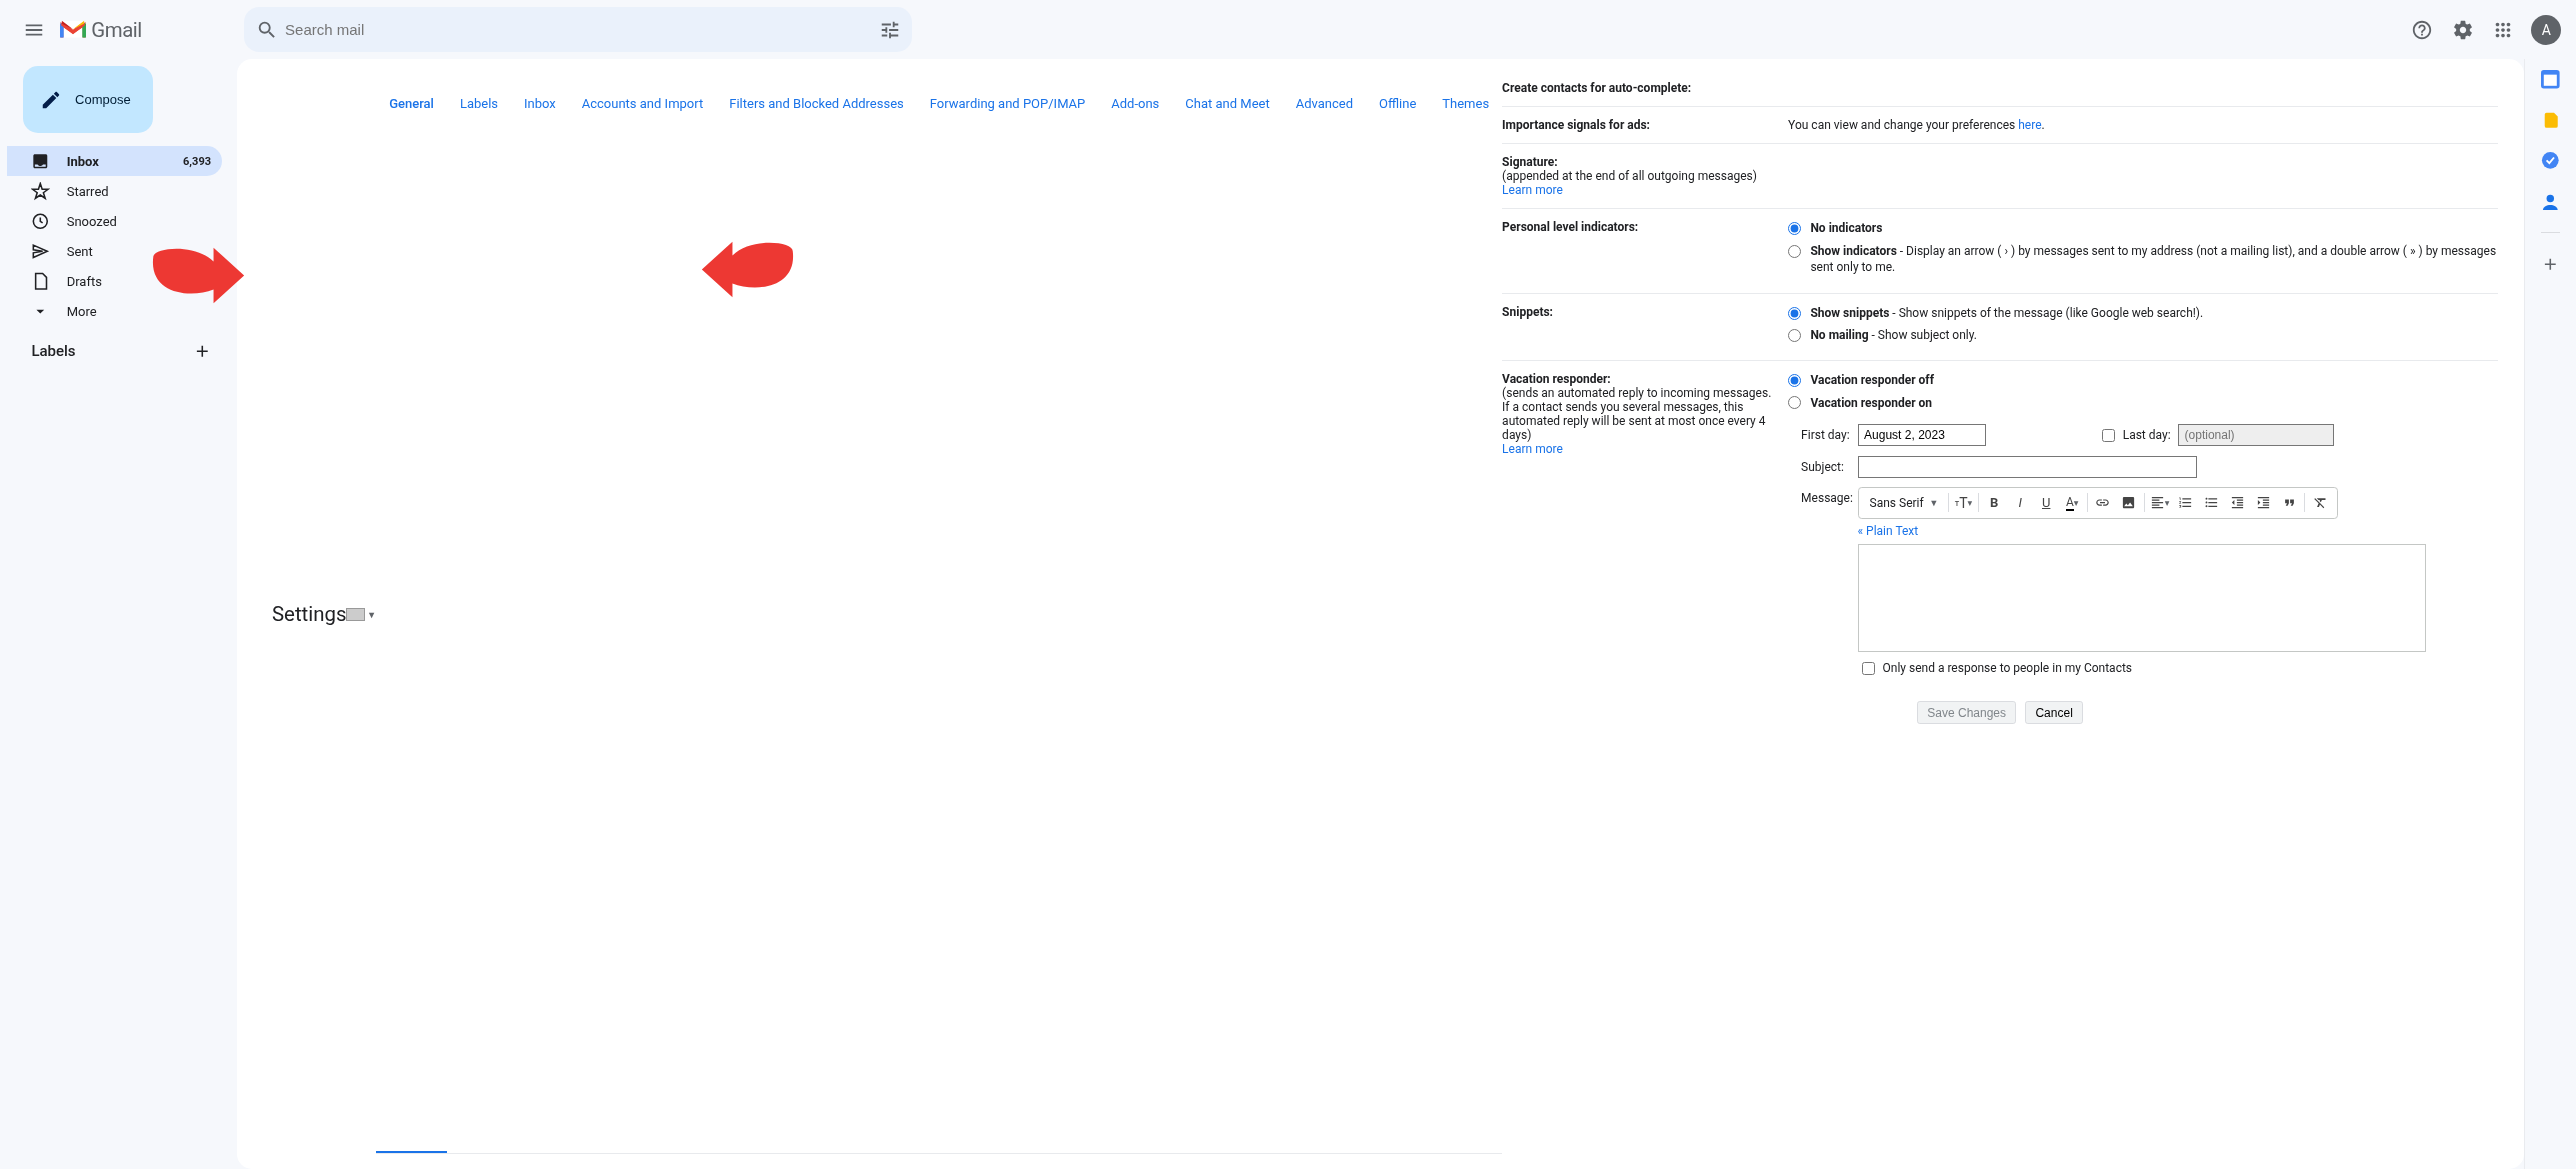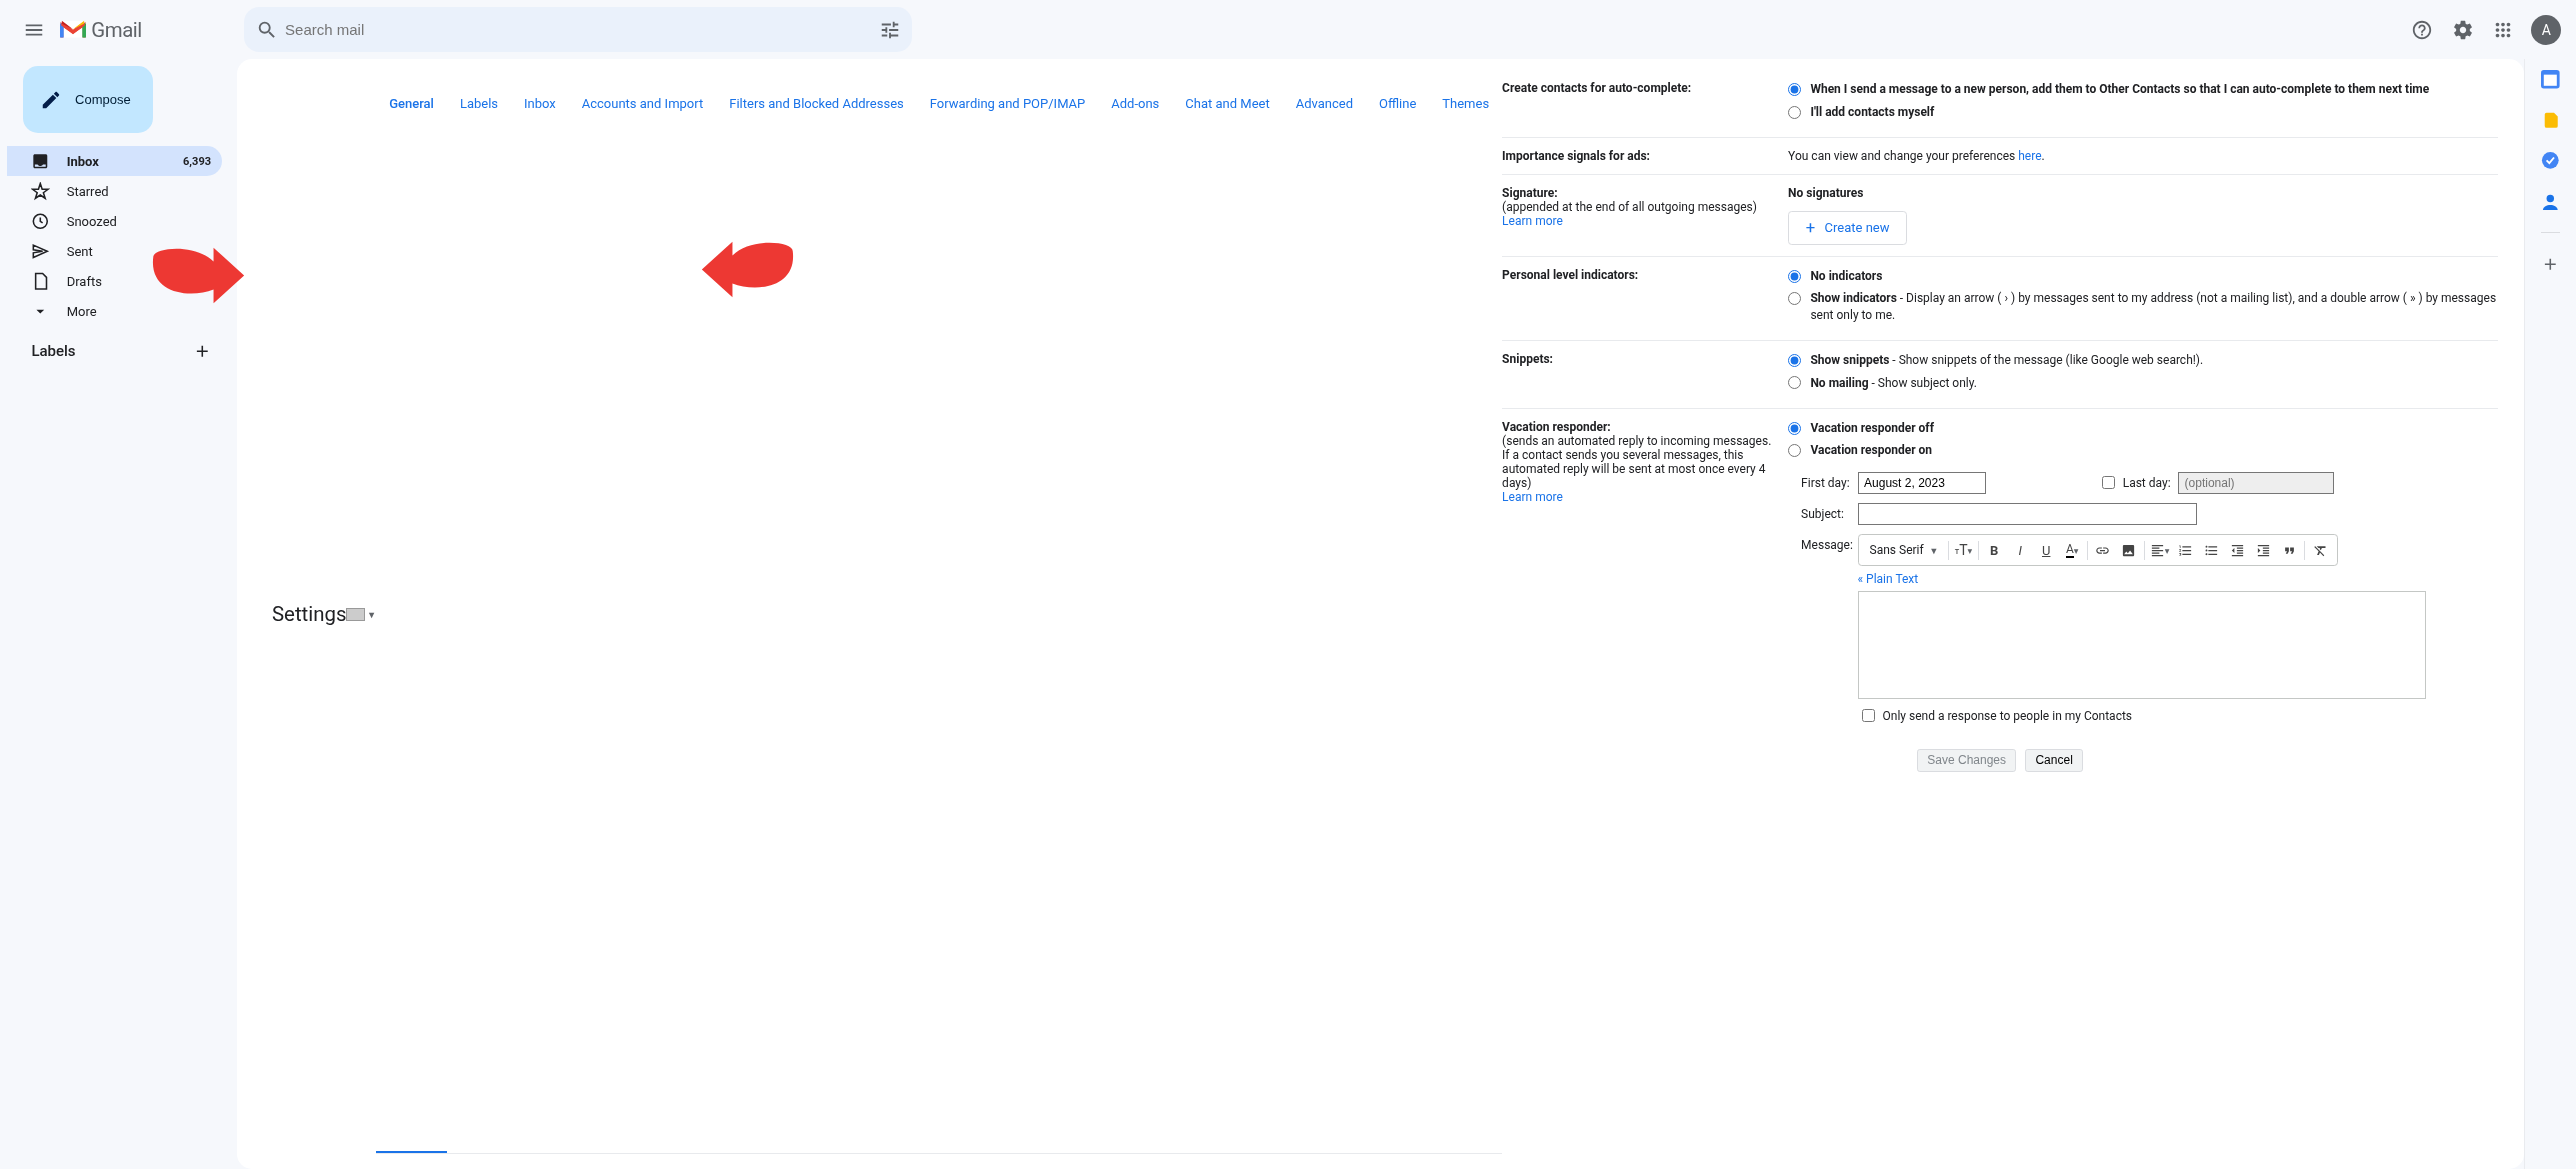--- a/index.html
+++ b/index.html
@@ -223,51 +223,34 @@
       <div class="tab">Chat and Meet</div>
       <div class="tab">Advanced</div>
       <div class="tab">Offline</div>
       <div class="tab">Themes</div>
     </div>
 
     <div class="settings-body">
 
       <div class="setting-row" style="padding-top:7.4px;">
         <div class="setting-label-col"><span class="setting-label">Create contacts for auto-complete:</span></div>
-        <div class="setting-value-col">
-          <div class="radio-row">
-              <input type="radio" checked="" style="">
-              <span class="bold">When I send a message to a new person, add them to Other Contacts so that I can auto-complete to them next time</span>
-            </div>
-          <div class="radio-row">
-              <input type="radio" style="">
-              <span class="bold">I'll add contacts myself</span>
-            </div>
-        </div>
       </div>
 
       <div class="setting-row">
         <div class="setting-label-col"><span class="setting-label">Importance signals for ads:</span></div>
         <div class="setting-value-col">
           <span>You can view and change your preferences </span><a>here</a><span>.</span>
         </div>
       </div>
 
       <div class="setting-row">
         <div class="setting-label-col">
           <span class="setting-label">Signature:</span><br>
           <span class="setting-sublabel">(appended at the end of all outgoing messages)</span><br>
           <a>Learn more</a>
-        </div>
-        <div class="setting-value-col">
-          <div class="bold">No signatures</div>
-          <div class="create-new-btn">
-            <span class="plus-ic">+</span>
-            <span>Create new</span>
-          </div>
         </div>
       </div>
 
       <div class="setting-row">
         <div class="setting-label-col"><span class="setting-label">Personal level indicators:</span></div>
         <div class="setting-value-col">
           <div class="radio-row">
               <input type="radio" checked="" style="">
               <span class="bold">No indicators</span>
             </div>

